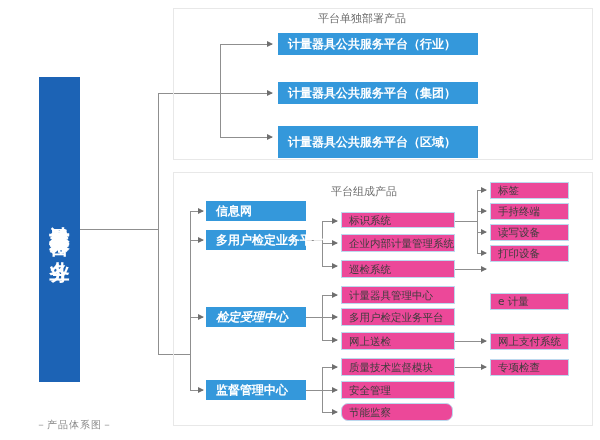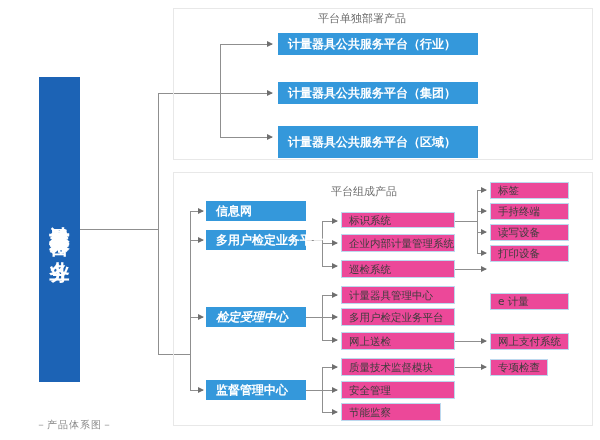--- a/index.html
+++ b/index.html
@@ -169,26 +169,26 @@
   <div class="node white" style="left:341px;top:212px;width:114px;height:16px;">标识系统</div>
   <div class="node white" style="left:341px;top:234px;width:114px;height:18px;">企业内部计量管理系统</div>
   <div class="node white" style="left:341px;top:260px;width:114px;height:18px;">巡检系统</div>
 
   <div class="node white" style="left:341px;top:286px;width:114px;height:18px;">计量器具管理中心</div>
   <div class="node white" style="left:341px;top:308px;width:114px;height:18px;">多用户检定业务平台</div>
   <div class="node white" style="left:341px;top:332px;width:114px;height:18px;">网上送检</div>
 
   <div class="node white" style="left:341px;top:358px;width:114px;height:18px;">质量技术监督模块</div>
   <div class="node white" style="left:341px;top:381px;width:114px;height:18px;">安全管理</div>
-  <div class="node white" style="left:341px;top:403px;width:100px;height:18px;">节能监察</div>
+  <div class="node white" style="left:341px;top:403px;width:112px;height:18px;border-radius:7px;">节能监察</div>
 
   <div class="node white" style="left:490px;top:182px;width:79px;height:17px;">标签</div>
   <div class="node white" style="left:490px;top:203px;width:79px;height:17px;">手持终端</div>
   <div class="node white" style="left:490px;top:224px;width:79px;height:17px;">读写设备</div>
   <div class="node white" style="left:490px;top:245px;width:79px;height:17px;">打印设备</div>
   <div class="node white" style="left:490px;top:261px;width:79px;height:17px;margin-top:32px;">e 计量</div>
 
   <div class="node white" style="left:490px;top:333px;width:79px;height:17px;">网上支付系统</div>
-  <div class="node white" style="left:490px;top:359px;width:58px;height:17px;">专项检查</div>
+  <div class="node white" style="left:490px;top:359px;width:79px;height:17px;">专项检查</div>
 
   <div class="caption">－产品体系图－</div>
 
 </div>
 
 </body></html>

